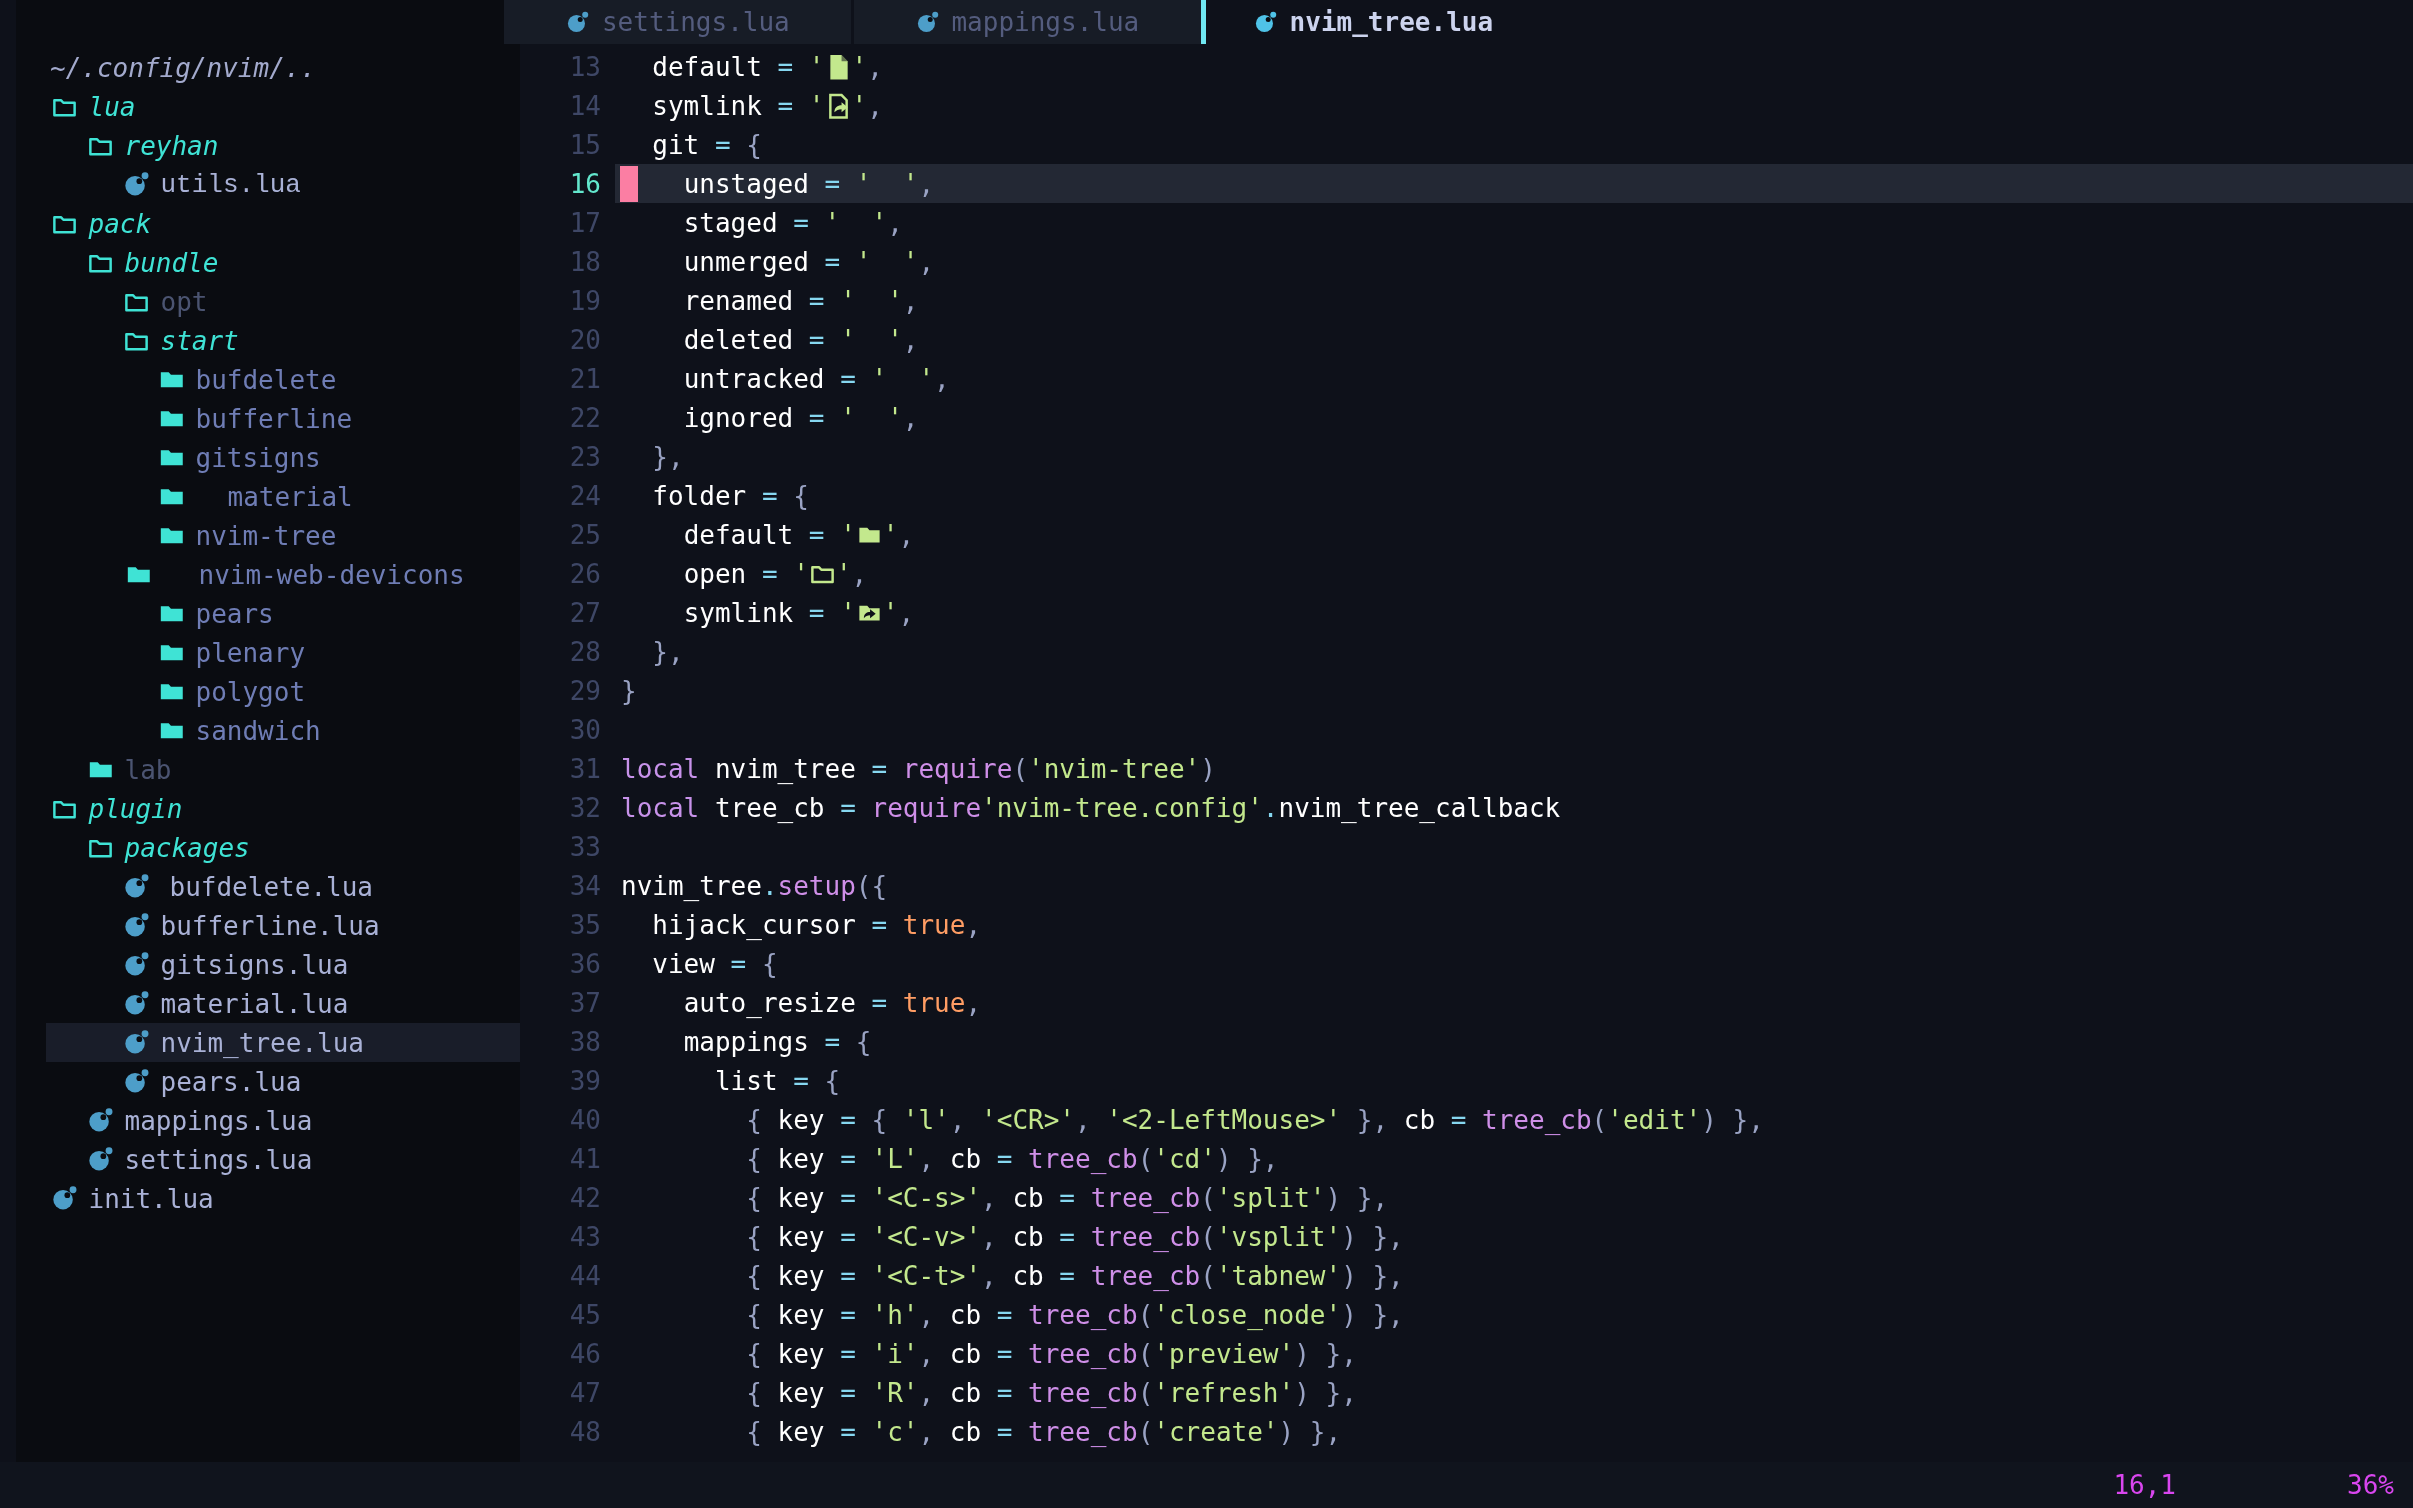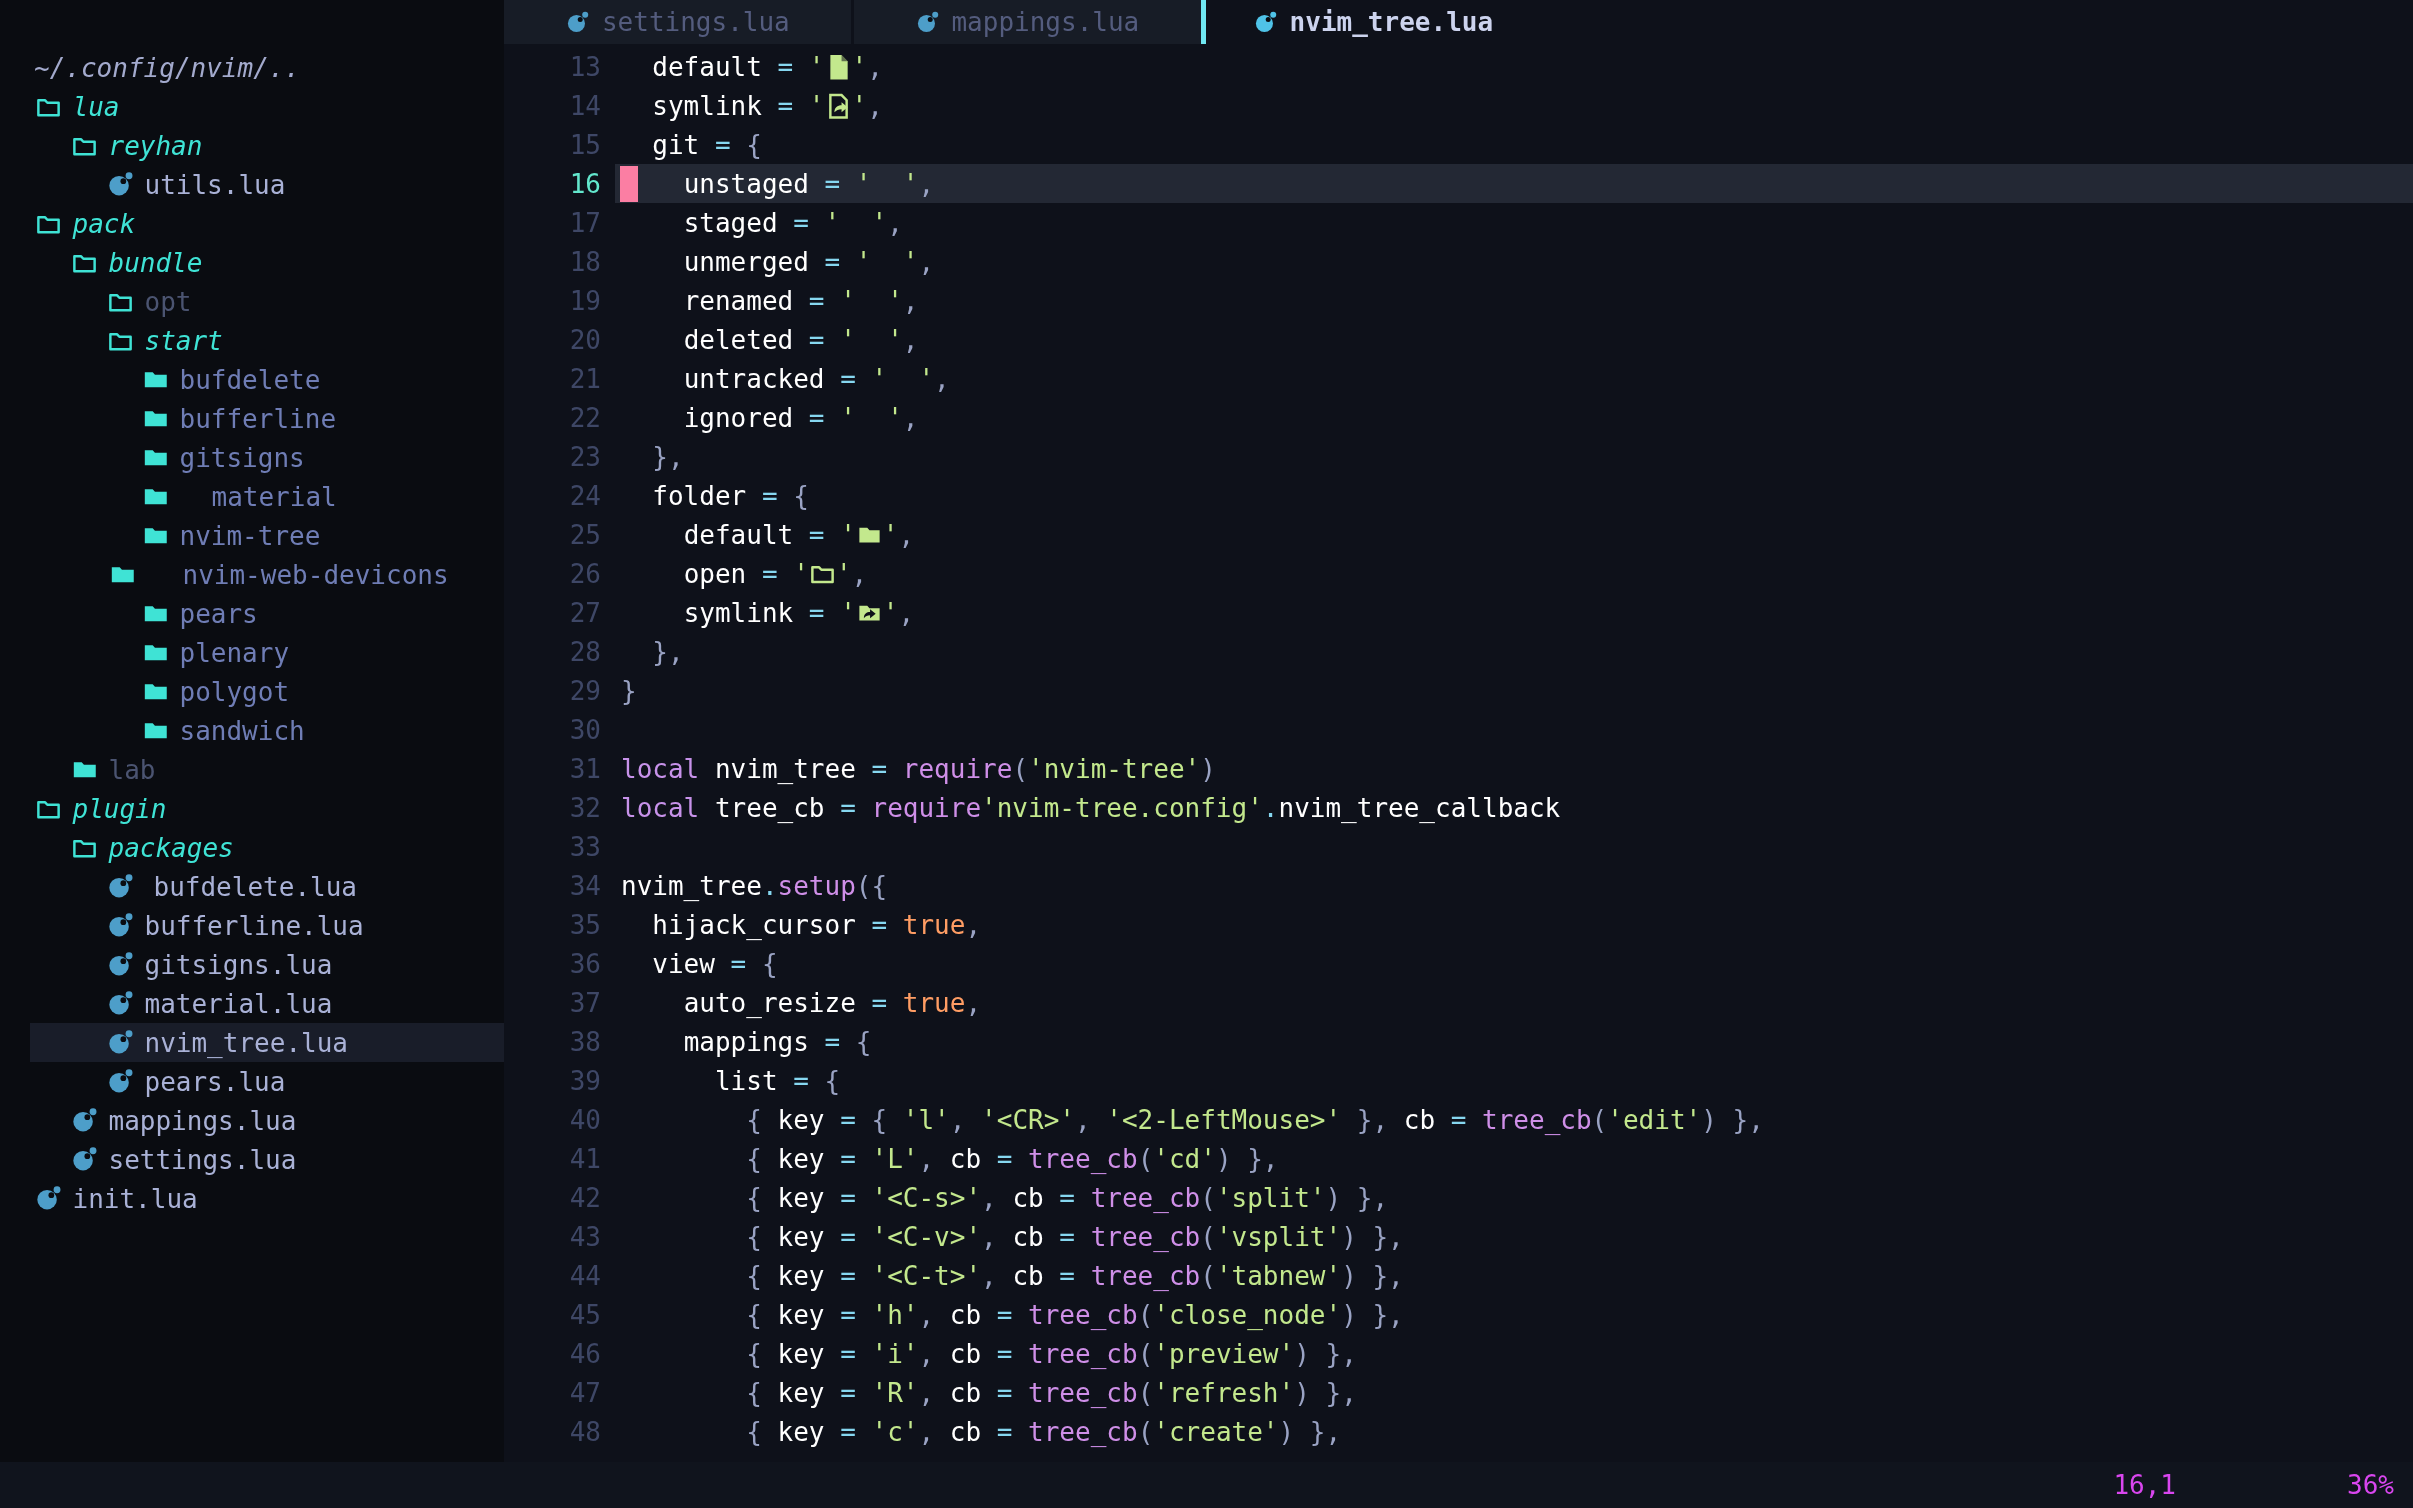--- a/index.html
+++ b/index.html
@@ -4,21 +4,21 @@
 <style>
   html,body{margin:0;padding:0;}
   body{
     width:2413px;height:1508px;position:relative;overflow:hidden;
     background:#0e111a;
     font-family:"DejaVu Sans Mono","Liberation Mono",monospace;
     font-size:26px;color:#b8c1e0;
   }
   
   #sidebar{
-    position:absolute;left:0;top:0;width:504px;height:1462px;
+    position:absolute;left:16px;top:0;width:504px;height:1462px;
     background:#0a0c11;overflow:hidden;
   }
   #tree{position:absolute;left:0;top:48px;right:0;}
   .trow{position:relative;height:39px;display:flex;align-items:center;white-space:pre;}
   .trow .ticon{position:relative;z-index:1;width:28.5px;height:28.5px;margin-right:10px;flex:0 0 28.5px;display:flex;align-items:center;justify-content:center;}
   .trow .tlabel{position:relative;z-index:1;}
   .trow.sel::before{content:"";position:absolute;left:30px;right:0;top:0;bottom:0;background:#191d29;}
   .st-root .tlabel{color:#a3aacd;font-style:italic;}
   .st-open .tlabel{color:#3fe3d5;font-style:italic;}
   .st-closed .tlabel{color:#6f7db5;}
@@ -67,21 +67,21 @@
 
 <div id="sidebar">
   <div id="tree">
       <div class="trow st-root" style="padding-left: 34px;"><span class="tlabel">~/.config/nvim/..</span></div>
       <div class="trow st-open" style="padding-left: 34px;"><span class="ticon"><svg width="27" height="27" viewBox="0 0 24 24">
             <path d="M3 6.5h6l2 2.2h10v11H3z" fill="none" stroke="#3fe3d5" stroke-width="2.2" stroke-linejoin="round"></path>
           </svg></span><span class="tlabel">lua</span></div>
       <div class="trow st-open" style="padding-left: 70px;"><span class="ticon"><svg width="27" height="27" viewBox="0 0 24 24">
             <path d="M3 6.5h6l2 2.2h10v11H3z" fill="none" stroke="#3fe3d5" stroke-width="2.2" stroke-linejoin="round"></path>
           </svg></span><span class="tlabel">reyhan</span></div>
-      <div class="trow st-file" style="padding-left: 106px;"><span class="ticon"><svg width="28.5" height="28.5" viewBox="0 0 24 24">
+      <div class="trow st-file" style="padding-left: 106px; font-family: Liberation Mono, monospace;"><span class="ticon"><svg width="28.5" height="28.5" viewBox="0 0 24 24">
             <circle cx="11" cy="13.2" r="8.2" fill="#4d9ec9"></circle>
             <circle cx="19.4" cy="4.8" r="2.9" fill="#4d9ec9"></circle>
             <circle cx="14.6" cy="9.4" r="2.4" fill="#0a0c11"></circle>
           </svg></span><span class="tlabel">utils.lua</span></div>
       <div class="trow st-open" style="padding-left: 34px;"><span class="ticon"><svg width="27" height="27" viewBox="0 0 24 24">
             <path d="M3 6.5h6l2 2.2h10v11H3z" fill="none" stroke="#3fe3d5" stroke-width="2.2" stroke-linejoin="round"></path>
           </svg></span><span class="tlabel">pack</span></div>
       <div class="trow st-open" style="padding-left: 70px;"><span class="ticon"><svg width="27" height="27" viewBox="0 0 24 24">
             <path d="M3 6.5h6l2 2.2h10v11H3z" fill="none" stroke="#3fe3d5" stroke-width="2.2" stroke-linejoin="round"></path>
           </svg></span><span class="tlabel">bundle</span></div>

